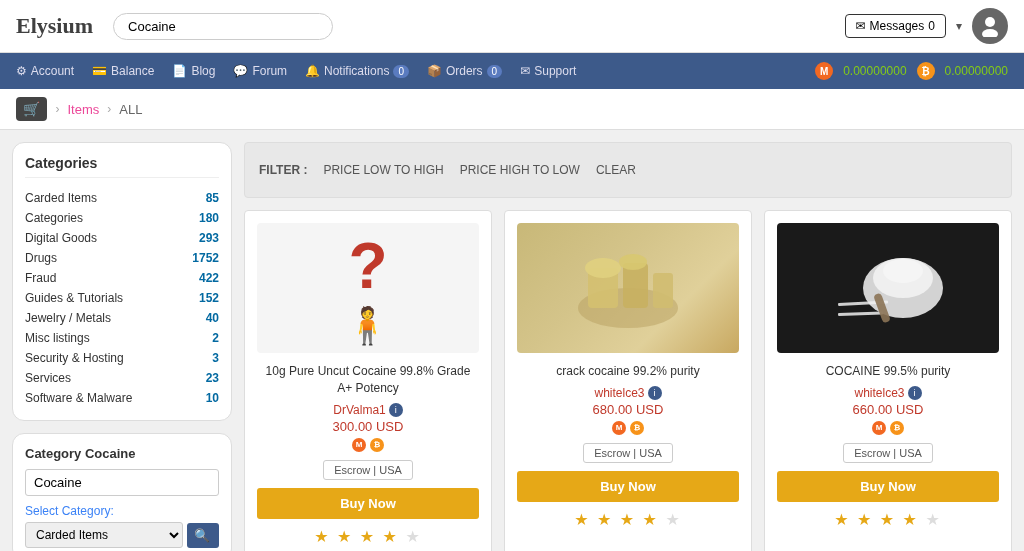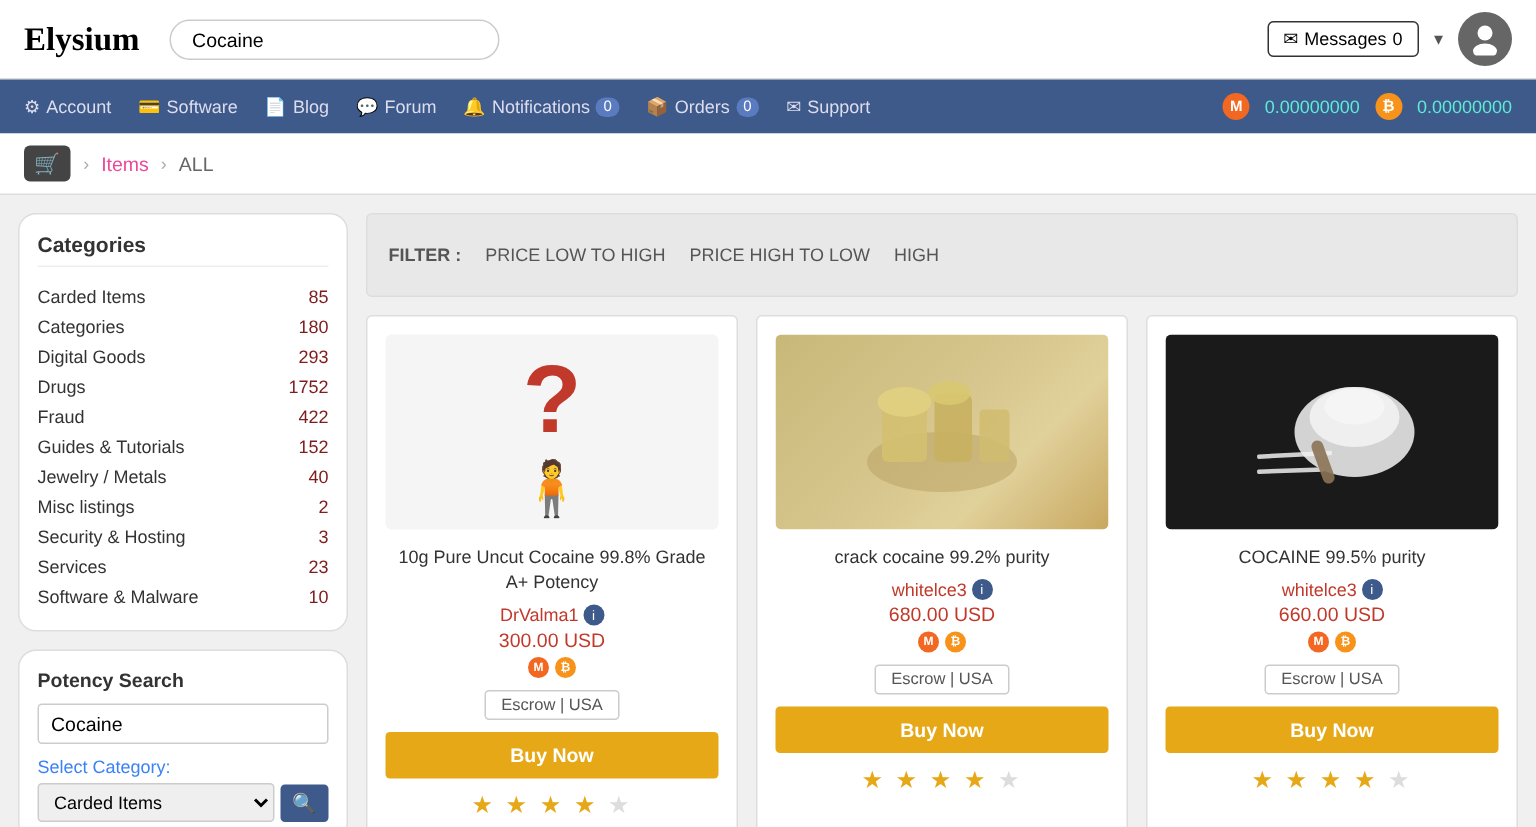--- a/index.html
+++ b/index.html
@@ -10,21 +10,21 @@
       background: #fff;
       display: flex;
       align-items: center;
       padding: 8px 16px;
       border-bottom: 1px solid #ddd;
       gap: 12px;
     }
     .header-logo {
       font-family: Georgia, serif;
       font-size: 22px;
-      color: #000000;
+      color: #404040;
       font-weight: bold;
       margin-right: 8px;
     }
     .header-search-input {
       border: 1px solid #ccc;
       border-radius: 20px;
       padding: 5px 14px;
       font-size: 13px;
       width: 220px;
       outline: none;
@@ -86,21 +86,21 @@
       align-items: center;
       gap: 4px;
       text-decoration: none;
     }
     .navbar-right {
       display: flex;
       align-items: center;
       gap: 10px;
     }
     .balance-item {
-      color: #5eead4;
+      color: #84cc16;
       font-size: 12px;
       display: flex;
       align-items: center;
       gap: 4px;
     }
     .monero-icon {
       width: 18px; height: 18px;
       background: #f26822;
       border-radius: 50%;
       display: inline-flex;
@@ -181,22 +181,22 @@
     }
     .category-row {
       display: flex;
       justify-content: space-between;
       padding: 3px 0;
       cursor: pointer;
       font-size: 12px;
       color: #333;
     }
     .category-count {
-      font-weight: normal;
-      color: #7f1d1d;
+      font-weight: bold;
+      color: #0369a1;
     }
     .category-search-title {
       font-size: 13px;
       font-weight: bold;
       margin-bottom: 8px;
       color: #333;
     }
     .category-search-input {
       width: 100%;
       border: 1px solid #ccc;
@@ -424,21 +424,21 @@
 </div>
 
 <div class="navbar">
   <div class="navbar-left">
     <a class="navbar-item">
       <span>⚙</span>
       <span>Account</span>
     </a>
     <a class="navbar-item">
       <span>💳</span>
-      <span>Software</span>
+      <span>Balance</span>
     </a>
     <a class="navbar-item">
       <span>📄</span>
       <span>Blog</span>
     </a>
     <a class="navbar-item">
       <span>💬</span>
       <span>Forum</span>
     </a>
     <a class="navbar-item">
@@ -518,21 +518,21 @@
         <span>Services</span>
         <span class="category-count">23</span>
       </div>
       <div class="category-row">
         <span>Software &amp; Malware</span>
         <span class="category-count">10</span>
       </div>
     </div>
 
     <div class="sidebar-box">
-      <div class="category-search-title">Potency Search</div>
+      <div class="category-search-title">Category Cocaine</div>
       <input class="category-search-input" type="text" value="Cocaine" style="">
       <span class="select-category-label">Select Category:</span>
       <div class="select-category-row">
         <select class="category-select">
           <option>Carded Items</option>
           <option>Counterfeit</option>
           <option>Digital Goods</option>
           <option>Drugs</option>
           <option>Fraud</option>
           <option>Guides &amp; Tutorials</option>
@@ -546,21 +546,21 @@
       </div>
     </div>
   </div>
 
   <div class="content">
 
     <div class="filter-bar">
       <span class="filter-label">FILTER :</span>
       <a class="filter-link">PRICE LOW TO HIGH</a>
       <a class="filter-link">PRICE HIGH TO LOW</a>
-      <span class="filter-clear">HIGH</span>
+      <span class="filter-clear">CLEAR</span>
     </div>
 
     <div class="products-grid">
 
       <div class="product-card">
         <div class="product-image">
           <div class="img-question">
             <span style="font-size:64px; color:#c0392b; font-weight:bold;">?</span>
             <span class="figure" style="font-size:36px;">🧍</span>
           </div>

